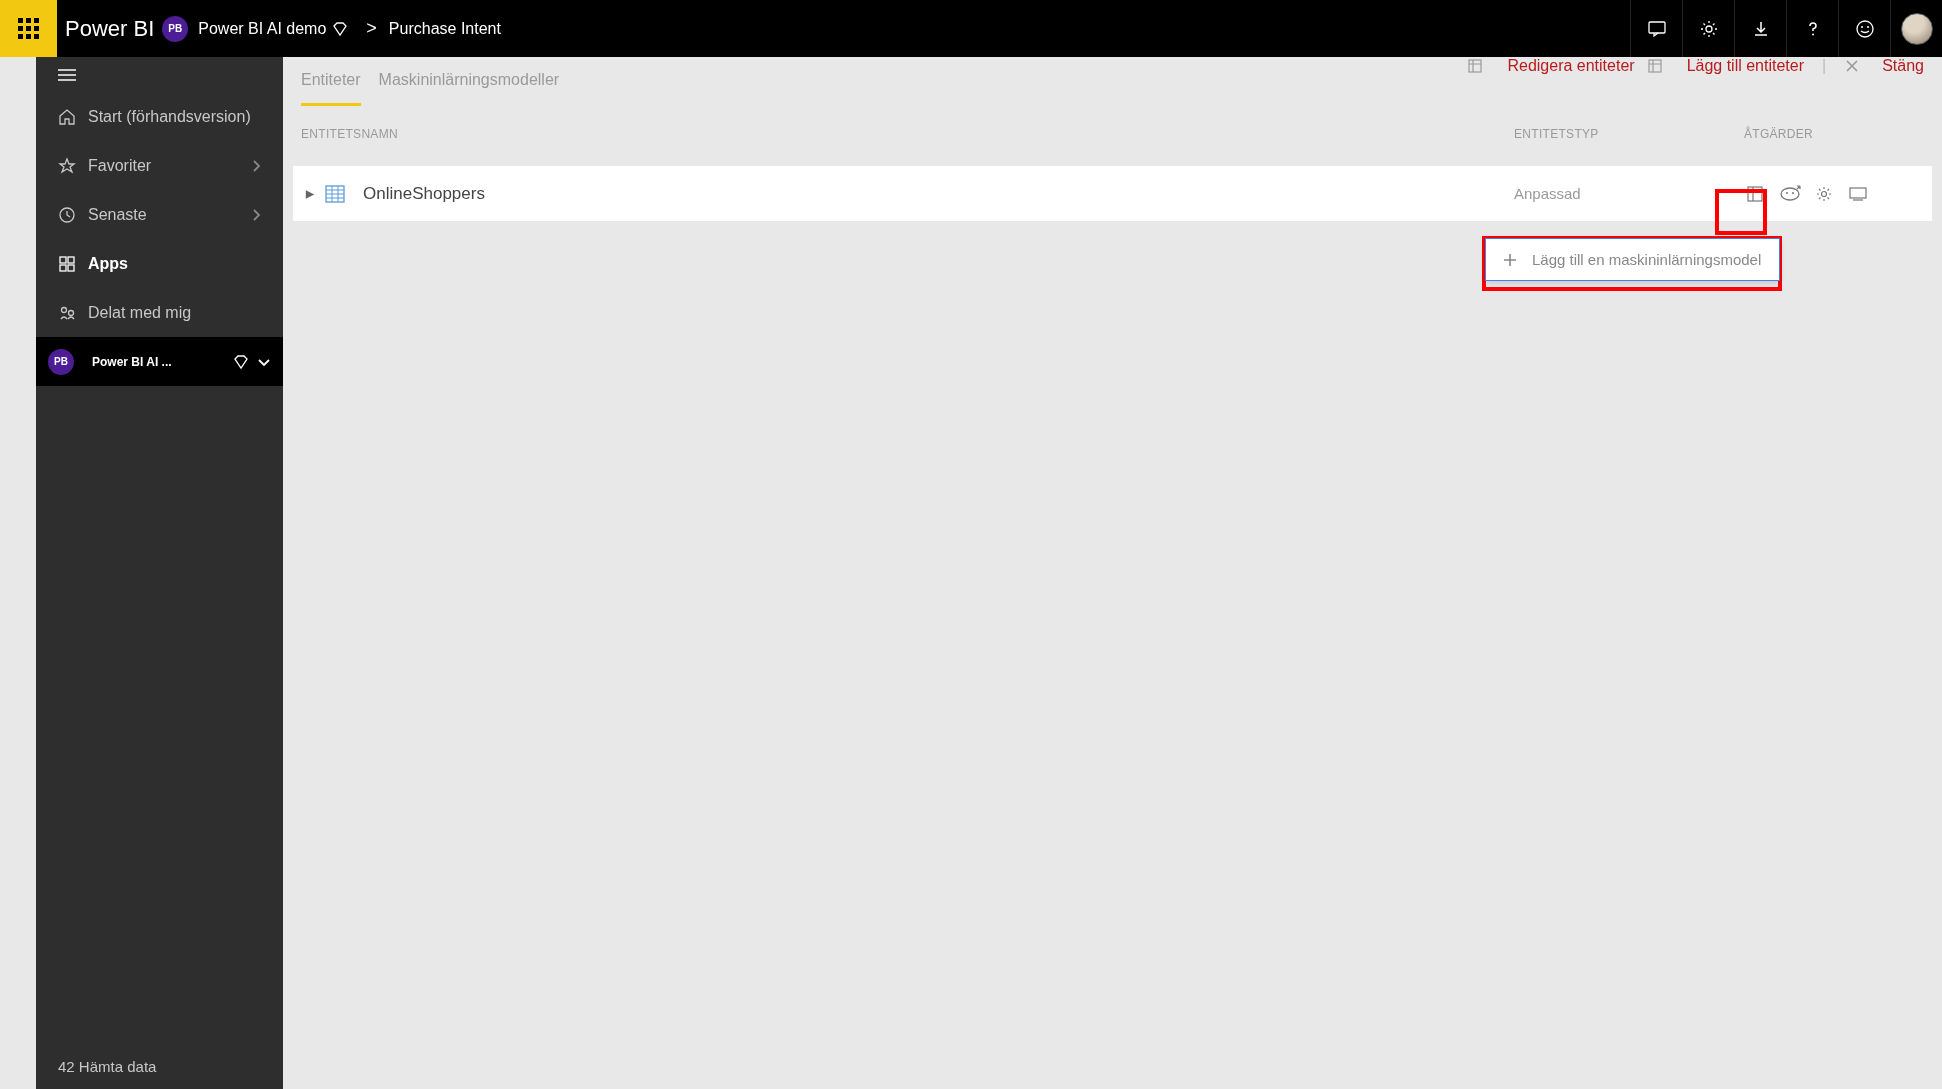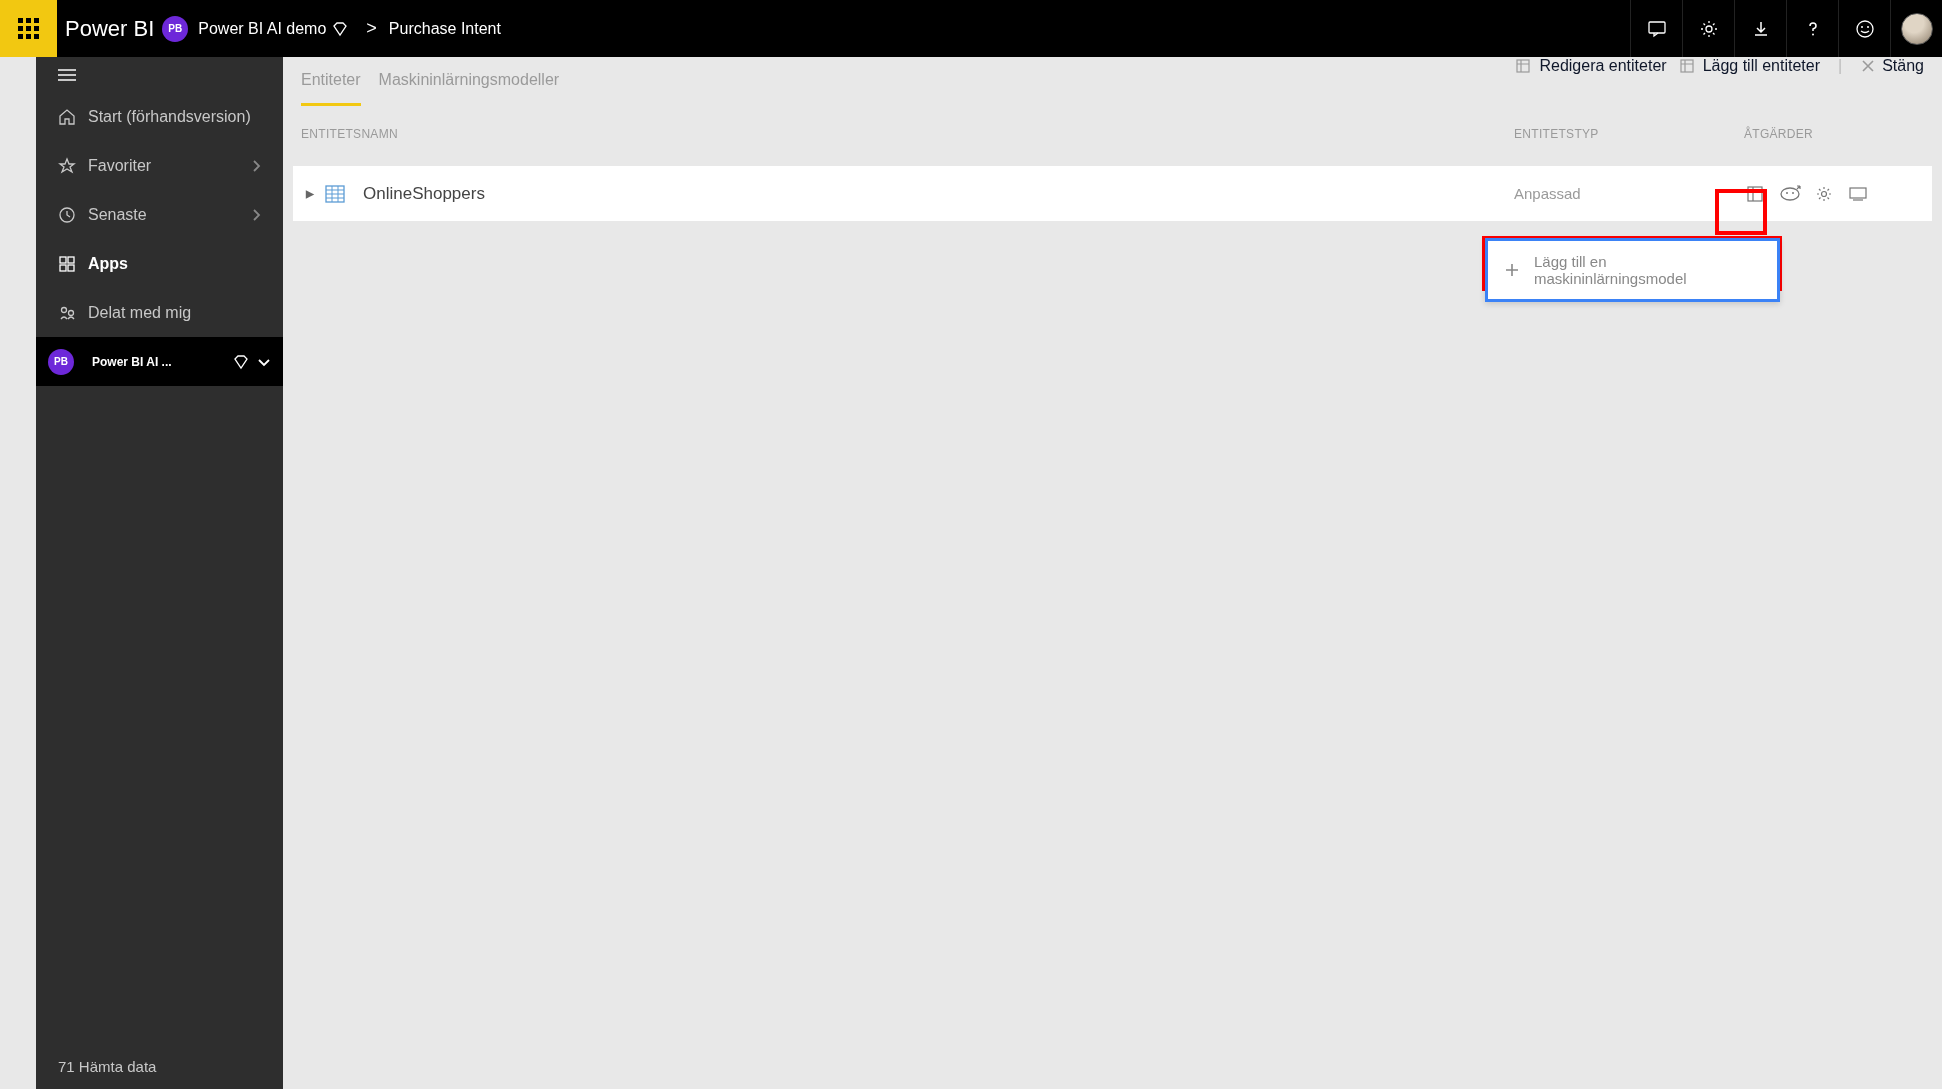--- a/index.html
+++ b/index.html
@@ -17,21 +17,21 @@
   width: 57px; height: 57px;
   background: #f2c811;
   display: flex; align-items: center; justify-content: center;
   color: #000;
 }
 .waffle { display: grid; grid-template-columns: repeat(3, 5px); grid-template-rows: repeat(3, 5px); gap: 3px; }
 .waffle > span { background: #000; width: 5px; height: 5px; }
 .brand { font-size: 22px; padding: 0 8px; font-weight: 400; }
 .ws-chip {
   width: 26px; height: 26px; border-radius: 50%;
-  background: #6d28d9; color: #fff;
+  background: #4c1d95; color: #fff;
   display: inline-flex; align-items: center; justify-content: center;
   font-size: 10px; font-weight: bold; margin-right: 10px;
 }
 .breadcrumb { display: flex; align-items: center; font-size: 16px; }
 .breadcrumb .sep { margin: 0 12px; font-size: 18px; color: #fff; }
 .diamond-icon { margin: 0 6px; }
 .header-right { margin-left: auto; display: flex; height: 100%; }
 .hdr-btn {
   width: 52px; height: 57px; border-left: 1px solid #222;
   display: flex; align-items: center; justify-content: center;
@@ -77,21 +77,21 @@
 
 .main { flex: 1; background: #e8e8e8; display: flex; flex-direction: column; }
 .toolbar {
   height: 54px; display: flex; align-items: flex-start;
   padding: 0 18px; color: #9a9a9a; font-size: 16px;
 }
 .tabs { display: flex; gap: 18px; }
 .tab { padding: 14px 0; cursor: pointer; color: #9a9a9a; }
 .tab.active { border-bottom: 3px solid #f2c811; }
 .toolbar-right { margin-left: auto; display: flex; align-items: center; gap: 12px; }
-.tool-btn { display: flex; align-items: center; gap: 6px; cursor: pointer; color: #0f172a; }
+.tool-btn { display: flex; align-items: center; gap: 22px; cursor: pointer; color: #b91c1c; }
 .tool-sep { color: #bbb; margin: 0 6px; }
 
 .col-headers {
   display: flex; padding: 16px 18px 25px 18px;
   font-size: 12px; color: #9a9a9a; text-transform: uppercase;
   letter-spacing: 0.3px;
 }
 .col-headers .c1 { flex: 1; }
 .col-headers .c2 { width: 230px; }
 .col-headers .c3 { width: 180px; }
@@ -108,21 +108,21 @@
 .entity-row .actions { width: 180px; display: flex; gap: 10px; align-items: center; color: #777; }
 .act-icon { width: 24px; height: 24px; display: inline-flex; align-items: center; justify-content: center; cursor: pointer; }
 
 .highlight-box {
   position: absolute; border: 4px solid #ff0000;
   pointer-events: none;
 }
 
 .dropdown {
   position: absolute; top: 238px; left: 1485px;
-  width: 295px; background: #fff; border: 3px solid #3b82f6;
+  width: 295px; background: #fff; border: 1px solid #3b82f6;
   box-shadow: 0 2px 6px rgba(0,0,0,0.15);
 }
 .dropdown-item {
   display: flex; align-items: center; padding: 12px 16px;
   color: #888; font-size: 15px; cursor: pointer; gap: 14px;
 }
 
 svg { display: block; }
 </style>
 </head>
@@ -274,21 +274,21 @@
           </svg>
       </span>
       <span>
         <svg width="14" height="10" viewBox="0 0 14 10">
             <path d="M2 3 L7 8 L12 3" fill="none" stroke="#fff" stroke-width="1.8"></path>
           </svg>
       </span>
     </div>
 
     <div class="sidebar-footer">
-      <span>71 Hämta data</span>
+      <span>42 Hämta data</span>
     </div>
   </div>
 
   <div class="main">
     <div class="toolbar">
       <div class="tabs">
         <div class="tab active">
           <span>Entiteter</span>
         </div>
         <div class="tab">

